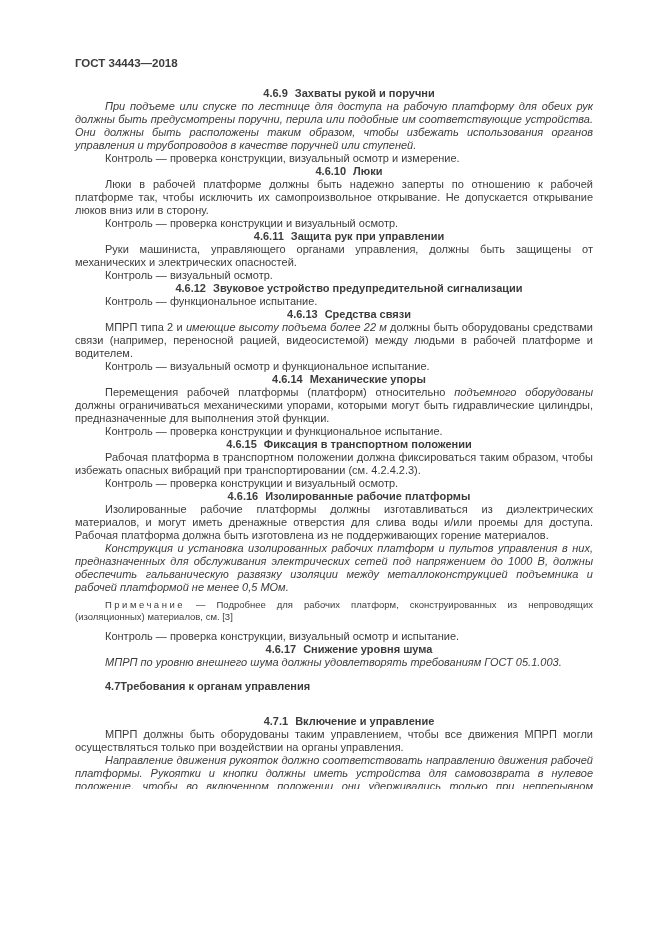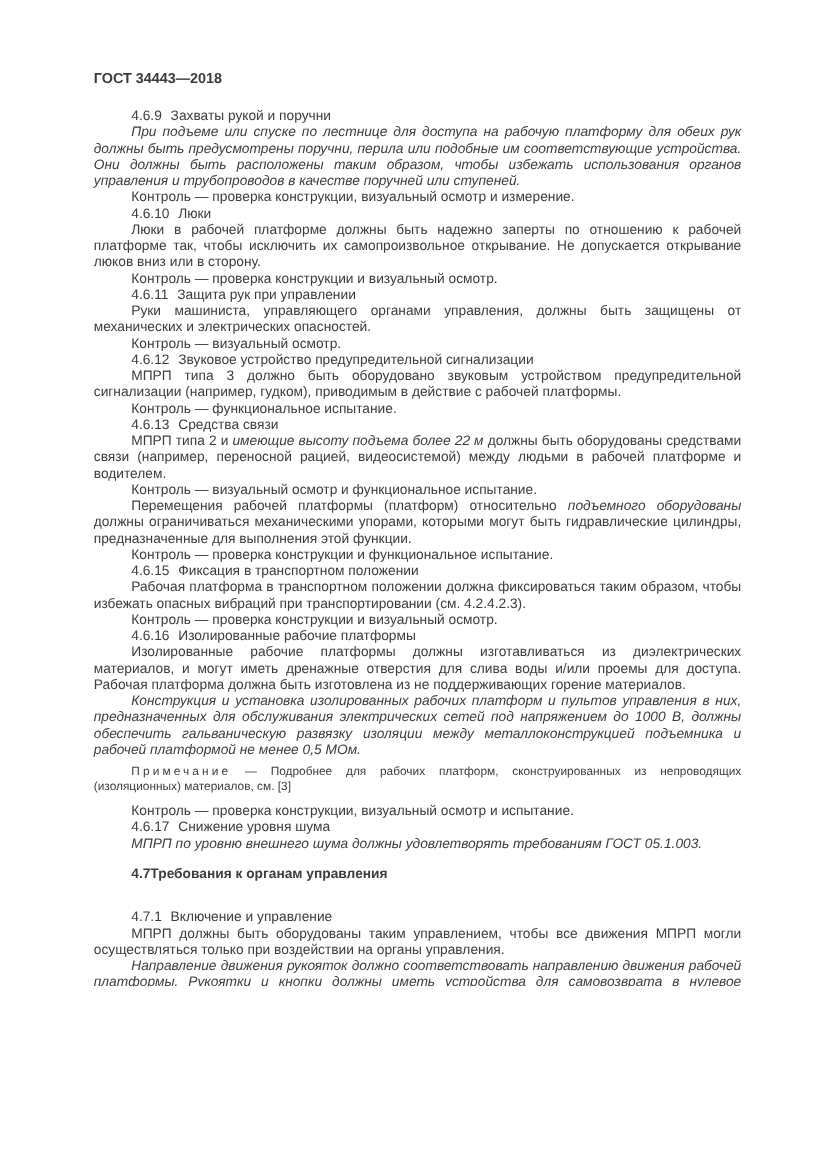--- a/index.html
+++ b/index.html
@@ -2,21 +2,21 @@
 <html lang="ru"><head>
 <meta charset="utf-8">
 <style>
   html,body{margin:0;padding:0;background:#ffffff;}
   .page{
     width:661px;height:789px;box-sizing:border-box;background:#ffffff;
     padding:57px 68px 0 75px;position:relative;
     font-family:"Liberation Sans",sans-serif;color:#3c3c3c;
   }
   .doc-header{font-size:11.5px;font-weight:bold;line-height:13px;margin-bottom:17px;}
-  .sec{font-size:11px;font-weight:normal;line-height:13px;text-indent:30px;margin:0;}
+  .sec{font-size:11px;font-weight:bold;line-height:13px;text-indent:30px;margin:0;text-align:center;}
   .sec .num{margin-right:7px;}
   .h2{font-size:11px;font-weight:bold;line-height:13px;text-indent:30px;margin:11px 0 22px;}
   p.body{font-size:11px;line-height:13px;text-align:justify;text-indent:30px;margin:0;}
   p.ital{font-style:italic;}
   .iphrase{font-style:italic;}
   .note{font-size:9.5px;line-height:12px;text-align:justify;text-indent:30px;margin:5px 0 7px;}
   .note-label{letter-spacing:2.5px;}
   .page-number{font-size:10.5px;line-height:13px;margin-top:9px;}
 </style>
 </head>
@@ -40,29 +40,31 @@
 
   <div class="sec">
     <span class="num">4.6.11</span><span>Защита рук при управлении</span>
   </div>
   <p class="body">Руки машиниста, управляющего органами управления, должны быть защищены от механических и электрических опасностей.</p>
   <p class="body">Контроль — визуальный осмотр.</p>
 
   <div class="sec">
     <span class="num">4.6.12</span><span>Звуковое устройство предупредительной сигнализации</span>
   </div>
-  <p class="body">МПРП типа 3 должно быть оборудовано звуковым устройством предупредительной сигнализации (например, гудком), приводимым в действие с рабочей платформы.</p>
   <p class="body">Контроль — функциональное испытание.</p>
 
   <div class="sec">
     <span class="num">4.6.13</span><span>Средства связи</span>
   </div>
   <p class="body"><span>МПРП типа 2 и </span><span class="iphrase">имеющие высоту подъема более 22 м</span><span> должны быть оборудованы средствами связи (например, переносной рацией, видеосистемой) между людьми в рабочей платформе и водителем.</span></p>
   <p class="body">Контроль — визуальный осмотр и функциональное испытание.</p>
 
+  <div class="sec">
+    <span class="num">4.6.14</span><span>Механические упоры</span>
+  </div>
   <p class="body"><span>Перемещения рабочей платформы (платформ) относительно </span><span class="iphrase">подъемного оборудованы</span><span> должны ограничиваться механическими упорами, которыми могут быть гидравлические цилиндры, предназначенные для выполнения этой функции.</span></p>
   <p class="body">Контроль — проверка конструкции и функциональное испытание.</p>
 
   <div class="sec">
     <span class="num">4.6.15</span><span>Фиксация в транспортном положении</span>
   </div>
   <p class="body">Рабочая платформа в транспортном положении должна фиксироваться таким образом, чтобы избежать опасных вибраций при транспортировании (см. 4.2.4.2.3).</p>
   <p class="body">Контроль — проверка конструкции и визуальный осмотр.</p>
 
   <div class="sec">

